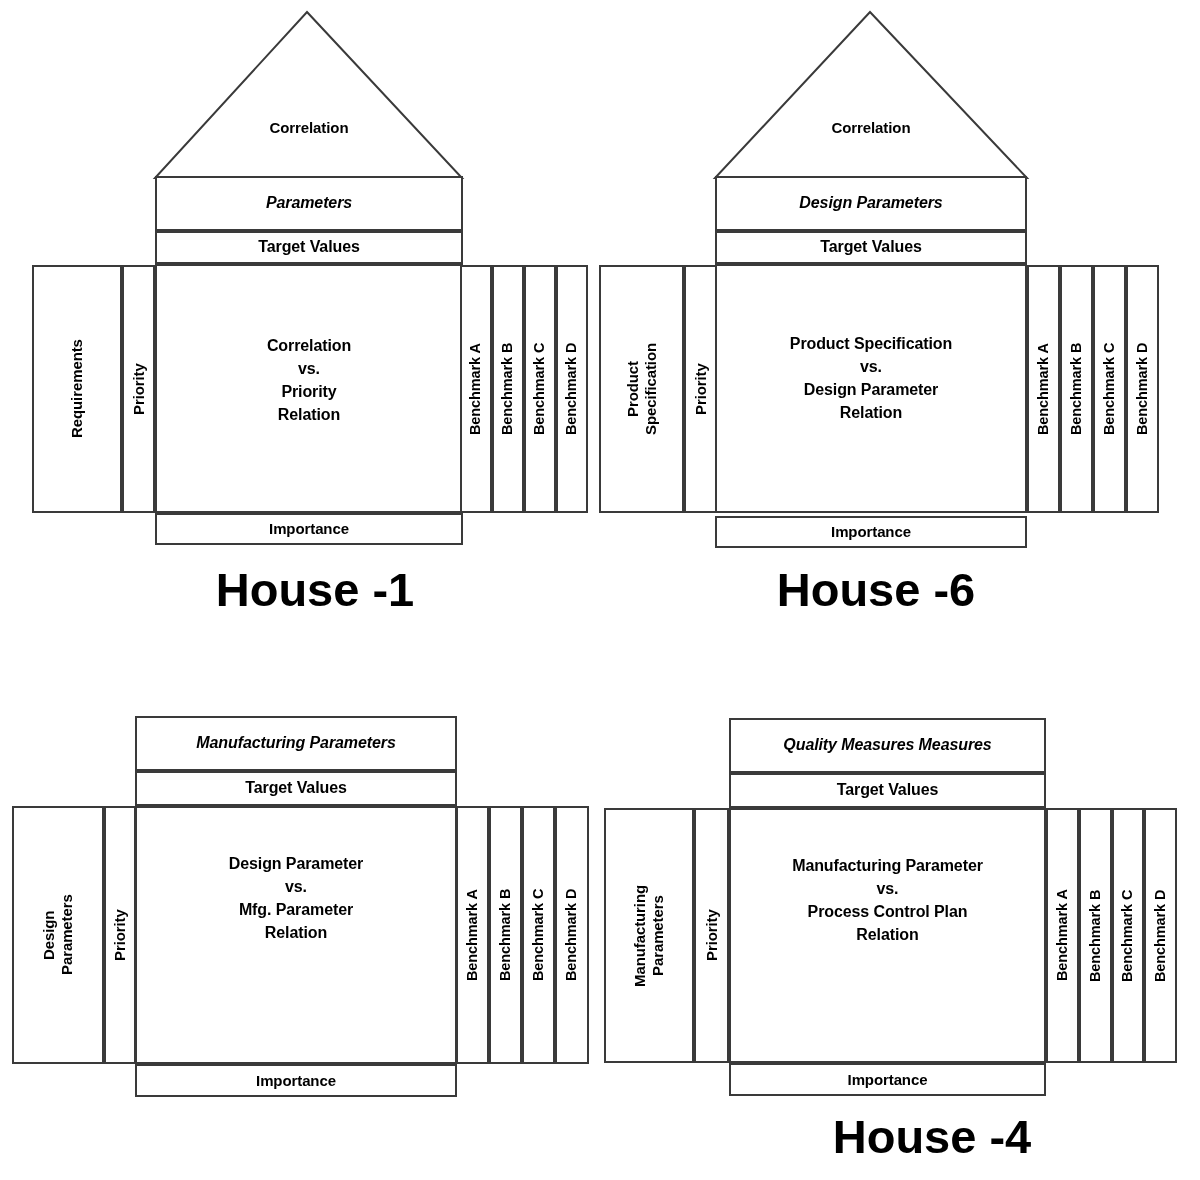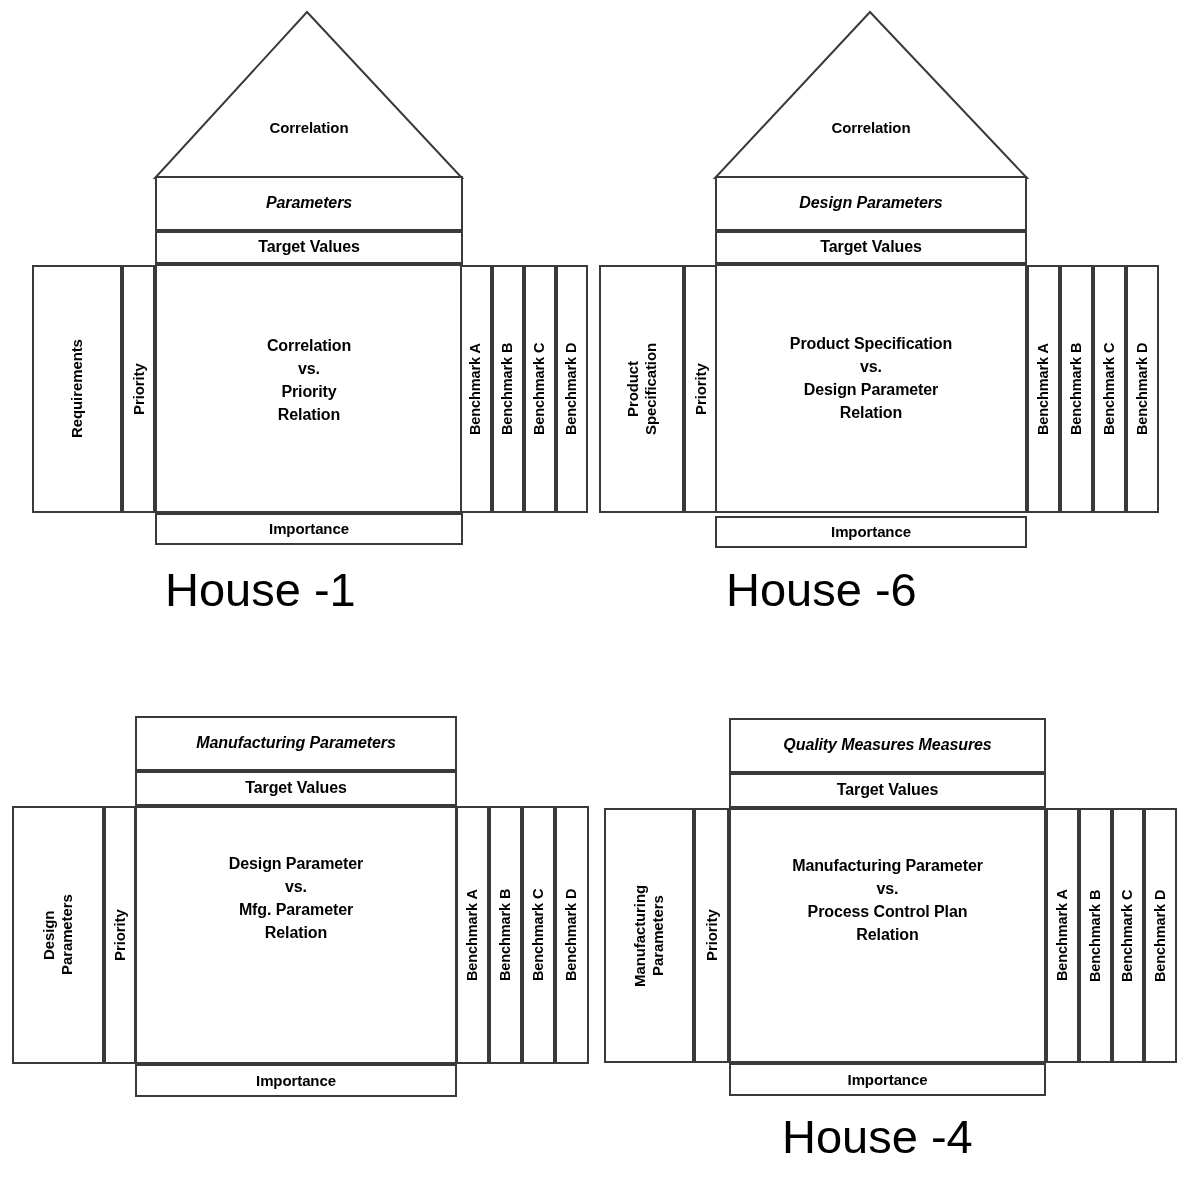--- a/index.html
+++ b/index.html
@@ -53,23 +53,23 @@
 
   
   .roof {
     position: absolute;
   }
   .roof svg { display: block; }
 
   .house-title {
     position: absolute;
     font-size: 47px;
-    font-weight: normal;
+    font-weight: bold;
     letter-spacing: 0px;
-    text-align: left;
+    text-align: center;
     color: #000;
     white-space: nowrap;
     font-family: "Liberation Sans", sans-serif;
   }
 
   .body-text {
     font-size: 16px;
     font-weight: bold;
     line-height: 1.45;
   }

